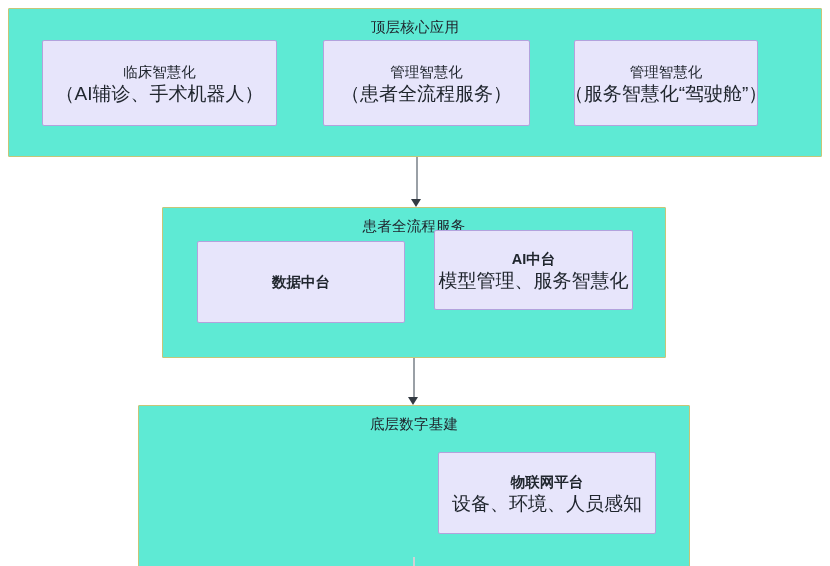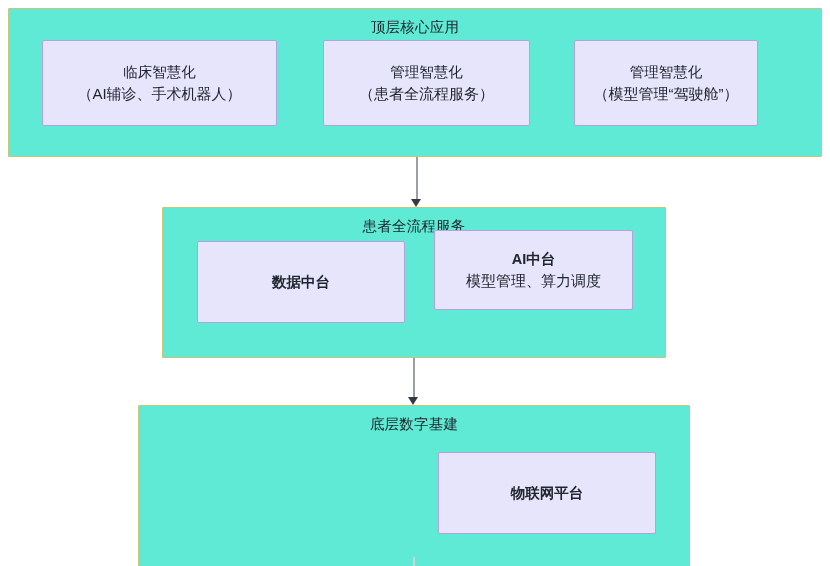--- a/index.html
+++ b/index.html
@@ -56,21 +56,21 @@
     align-items: center;
     justify-content: center;
     color: #20262e;
   }
   .node .line1 {
     font-size: 14.5px;
     line-height: 21px;
     white-space: nowrap;
   }
   .node .line2 {
-    font-size: 15px;
+    font-size: 19px;
     line-height: 21px;
     white-space: nowrap;
   }
   .node.bold .line1 {
     font-weight: bold;
   }
 
   
   .connector {
     position: absolute;
@@ -109,51 +109,52 @@
       <div class="line2">（AI辅诊、手术机器人）</div>
     </div>
 
     <div class="node" style="left:314px; top:31px; width:207px; height:86px;">
       <div class="line1">管理智慧化</div>
       <div class="line2">（患者全流程服务）</div>
     </div>
 
     <div class="node" style="left:565px; top:31px; width:184px; height:86px;">
       <div class="line1">管理智慧化</div>
-      <div class="line2">（模型管理“驾驶舱”）</div>
+      <div class="line2">（服务智慧化“驾驶舱”）</div>
     </div>
   </div>
 
   <div class="connector" style="left:416px; top:157px; width:12px; height:50px;">
     <div class="conn-line" style="left:0px; top:0px; height:43px;"></div>
     <div class="conn-head" style="left:-4.7px; top:42px;"></div>
   </div>
 
   <div class="layer" style="left:162px; top:207px; width:504px; height:151px;">
     <div class="layer-title" style="top:9px;">患者全流程服务</div>
 
     <div class="node bold" style="left:34px; top:33px; width:208px; height:82px;">
       <div class="line1">数据中台</div>
     </div>
 
     <div class="node bold" style="left:271px; top:22px; width:199px; height:80px;">
       <div class="line1">AI中台</div>
-      <div class="line2">模型管理、算力调度</div>
+      <div class="line2">模型管理、服务智慧化</div>
     </div>
   </div>
 
   <div class="connector" style="left:413px; top:358px; width:12px; height:50px;">
     <div class="conn-line" style="left:0px; top:0px; height:40px;"></div>
     <div class="conn-head" style="left:-4.7px; top:39px;"></div>
   </div>
 
   <div class="layer" style="left:138px; top:405px; width:552px; height:188px;">
     <div class="layer-title" style="top:9px;">底层数字基建</div>
 
 
     <div class="node bold" style="left:299px; top:38px; width:218px; height:82px;margin-top:8px;">
       <div class="line1">物联网平台</div>
+      <div class="line2">设备、环境、人员感知</div>
     </div>
   </div>
 
   <div class="conn-stub" style="left:413px; top:557px; height:9px;"></div>
 
 </div>
 
 </body></html>

